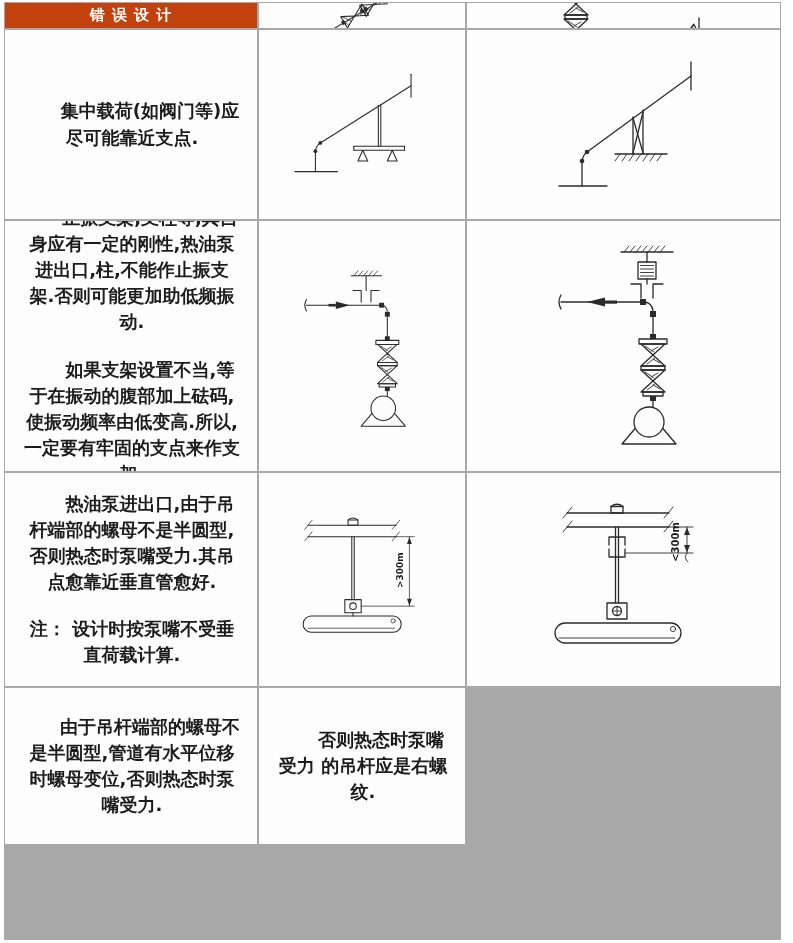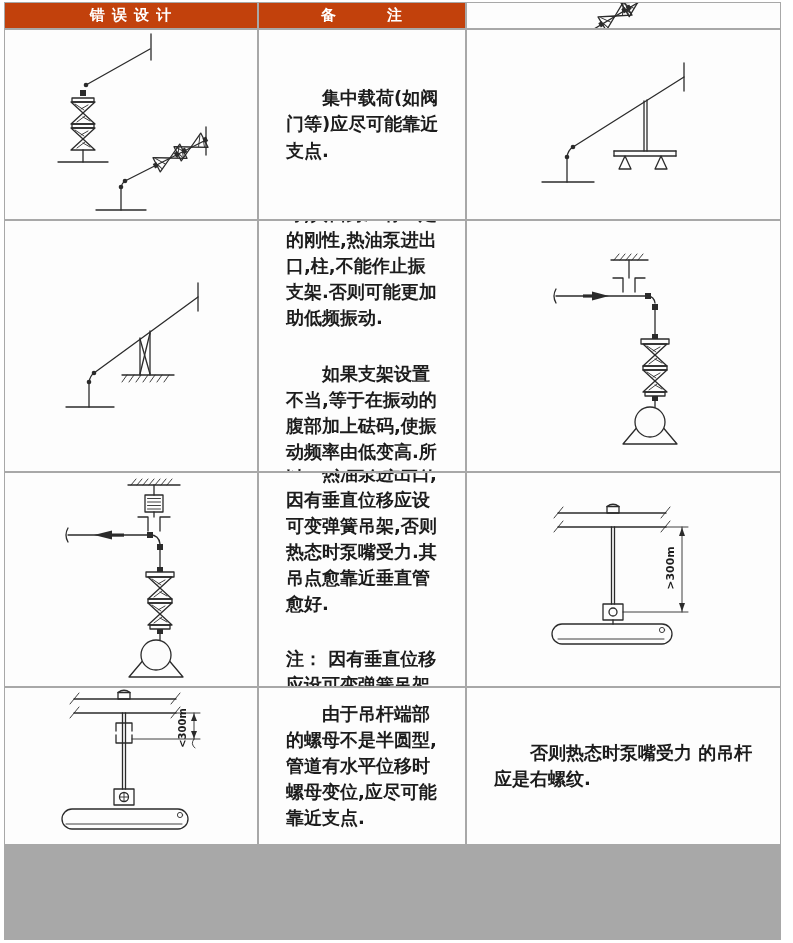--- a/index.html
+++ b/index.html
@@ -19,21 +19,21 @@
     display:flex;align-items:center;justify-content:center;
     font-size:15px;font-weight:bold;white-space:pre;letter-spacing:1px;
   }
   .cell{background:#fdfdfd;overflow:hidden;}
   .diagcell{display:flex;align-items:center;justify-content:center;}
   .note{
     display:flex;flex-direction:column;justify-content:center;
     padding:6px 10px 6px 12px;color:#1c1c1c;
     font-size:18px;font-weight:600;line-height:1.45;
   }
-  .note p{margin:15px;text-indent:2em;}
+  .note p{margin:7px;text-indent:2em;text-align:center;}
   .note p + p{margin-top:14px;}
   .note p.hang{text-indent:0;}
   
   .diag line,.diag path,.diag polyline,.diag polygon,.diag rect,.diag circle{
     stroke:#2b2b2b;stroke-width:1.3;fill:none;stroke-linecap:round;stroke-linejoin:round;
   }
   .diag .fill{fill:#2b2b2b;stroke:none;}
   .diag .wh{fill:#fcfcfc;}
   .diag .thin{stroke-width:0.9;}
   .diag text{stroke:none;fill:#1c1c1c;font-family:"DejaVu Sans",sans-serif;font-weight:600;}
@@ -74,23 +74,20 @@
       <rect x="-15" y="-20" width="30" height="40"></rect>
       <polyline class="thin" points="-13,-17 12,-13.5 -14,-10 12,-6.5 -14,-3 12,0.5 -14,4 12,7.5 -13,11 9,14.5"></polyline>
     </g>
   </defs>
 </svg>
 
 <div class="table">
 
   <div class="hcell">
     <span>错 误 设 计</span>
-  </div>
-  <div class="hcell">
-    <span>备        注</span>
   </div>
 
   <div class="cell diagcell">
     <svg class="diag" width="252" height="189" viewBox="0 0 252 189">
       <line x1="30" y1="166" x2="88" y2="166"></line>
       <line x1="59" y1="166" x2="59" y2="139"></line>
       <circle class="fill" cx="59" cy="138" r="2.3"></circle>
       <path d="M59,138 Q60,129 66,126"></path>
       <circle class="fill" cx="66" cy="126" r="2.3"></circle>
       <line x1="66" y1="126" x2="196" y2="48"></line>
@@ -263,22 +260,22 @@
         </g>
       <rect x="122" y="152" width="20" height="4"></rect>
       <rect class="fill" x="129" y="156" width="6" height="5"></rect>
       <line x1="132" y1="161" x2="132" y2="168"></line>
       <g transform="translate(128,180)">
           <use href="#sym-pump"></use>
         </g>
     </svg>
   </div>
   <div class="cell note">
-    <p>热油泵进出口,因有垂直位移应设可变弹簧吊架,否则热态时泵嘴受力.其吊点愈靠近垂直管愈好.</p>
-    <p class="hang">注：  因有垂直位移应设可变弹簧吊架.</p>
+    <p>热油泵进出口,由于吊杆端部的螺母不是半圆型,否则热态时泵嘴受力.其吊点愈靠近垂直管愈好.</p>
+    <p class="hang">注：  设计时按泵嘴不受垂直荷载计算.</p>
   </div>
 
   <div class="cell diagcell">
     <svg class="diag" width="252" height="156" viewBox="0 0 252 156">
       <line x1="60" y1="11" x2="168" y2="11"></line>
       <line x1="60" y1="25" x2="168" y2="25"></line>
       <line class="thin" x1="56" y1="16" x2="65" y2="5"></line>
       <line class="thin" x1="56" y1="30" x2="65" y2="19"></line>
       <line class="thin" x1="163" y1="16" x2="172" y2="5"></line>
       <line class="thin" x1="163" y1="30" x2="172" y2="19"></line>
@@ -324,20 +321,20 @@
       <line class="thin" x1="148" y1="25" x2="172" y2="25"></line>
       <line class="thin" x1="104" y1="51" x2="172" y2="51"></line>
       <line class="thin" x1="166" y1="25" x2="166" y2="51"></line>
       <polygon class="fill" points="163,33 169,33 166,25.5"></polygon>
       <polygon class="fill" points="163,43 169,43 166,50.5"></polygon>
       <path class="thin" d="M166,51 q-4,5 1,9"></path>
       <text font-size="10" text-anchor="middle" transform="translate(158,40) rotate(-90)">&lt;300m</text>
     </svg>
   </div>
   <div class="cell note">
-    <p>由于吊杆端部的螺母不是半圆型,管道有水平位移时螺母变位,应尽可能靠近支点.</p>
+    <p>由于吊杆端部的螺母不是半圆型,管道有水平位移时螺母变位,否则热态时泵嘴受力.</p>
   </div>
 
   <div class="cell note">
     <p>否则热态时泵嘴受力 的吊杆应是右螺纹.</p>
   </div>
 
 </div>
 
 </body></html>

